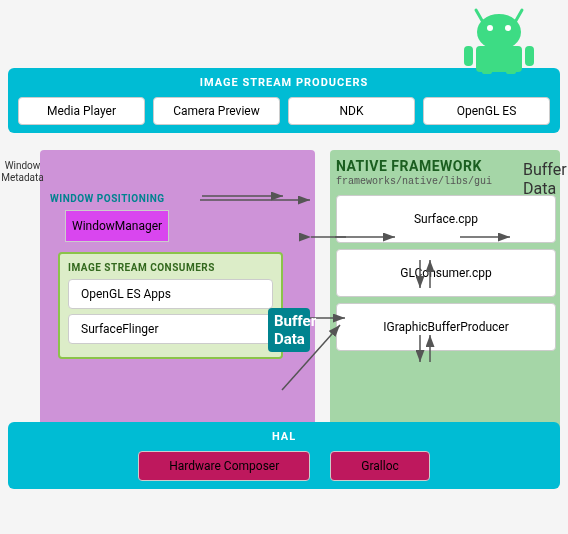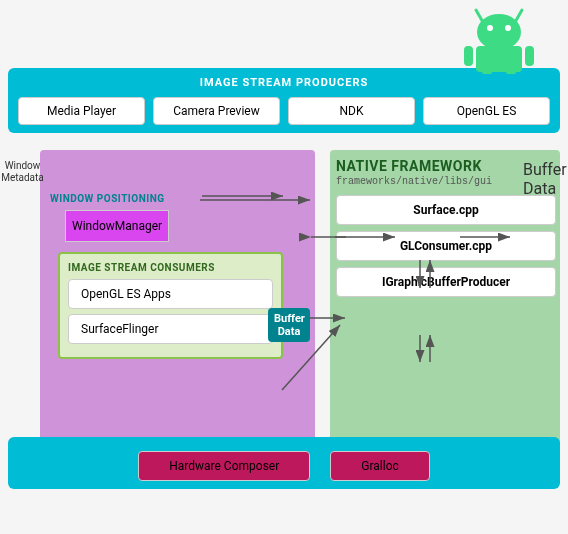--- a/index.html
+++ b/index.html
@@ -156,26 +156,25 @@
       font-size: 10px;
       color: #555;
       margin-bottom: 8px;
       font-family: Liberation Mono, monospace;
     }
 
     .native-box {
       background: white;
       border: 1px solid #ccc;
       border-radius: 4px;
-      padding: 7px 12px;
+      padding: 16px 12px;
       font-size: 12px;
       text-align: center;
       margin-bottom: 6px;
       position: relative;
-      font-weight: bold;
     }
 
     
     .image-stream-consumers {
       position: absolute;
       top: 252px;
       left: 58px;
       width: 225px;
       background: #DCEDC8;
       border: 2px solid #8BC34A;
@@ -203,21 +202,21 @@
 
     
     .buffer-data-small {
       position: absolute;
       top: 308px;
       left: 268px;
       background: #00838F;
       color: white;
       border-radius: 4px;
       padding: 4px 6px;
-      font-size: 11px;
+      font-size: 15px;
       font-weight: bold;
       text-align: center;
       line-height: 1.2;
       z-index: 10;
       width: 42px;
     }
 
     
     .hal-section {
       position: absolute;
@@ -325,20 +324,21 @@
   <div class="image-stream-consumers">
     <div class="section-title">IMAGE STREAM CONSUMERS</div>
     <div class="consumer-box">OpenGL ES Apps</div>
     <div class="consumer-box">SurfaceFlinger</div>
   </div>
 
   <div class="buffer-data-small">Buffer
 Data</div>
 
   <div class="hal-section">
+    <div class="section-title">HAL</div>
     <div class="hal-boxes">
       <div class="hal-box">Hardware Composer</div>
       <div class="hal-box">Gralloc</div>
     </div>
   </div>
 
   <svg class="arrows-svg">
 
     <defs>
       <marker id="arrowhead" markerWidth="8" markerHeight="6" refX="8" refY="3" orient="auto">

